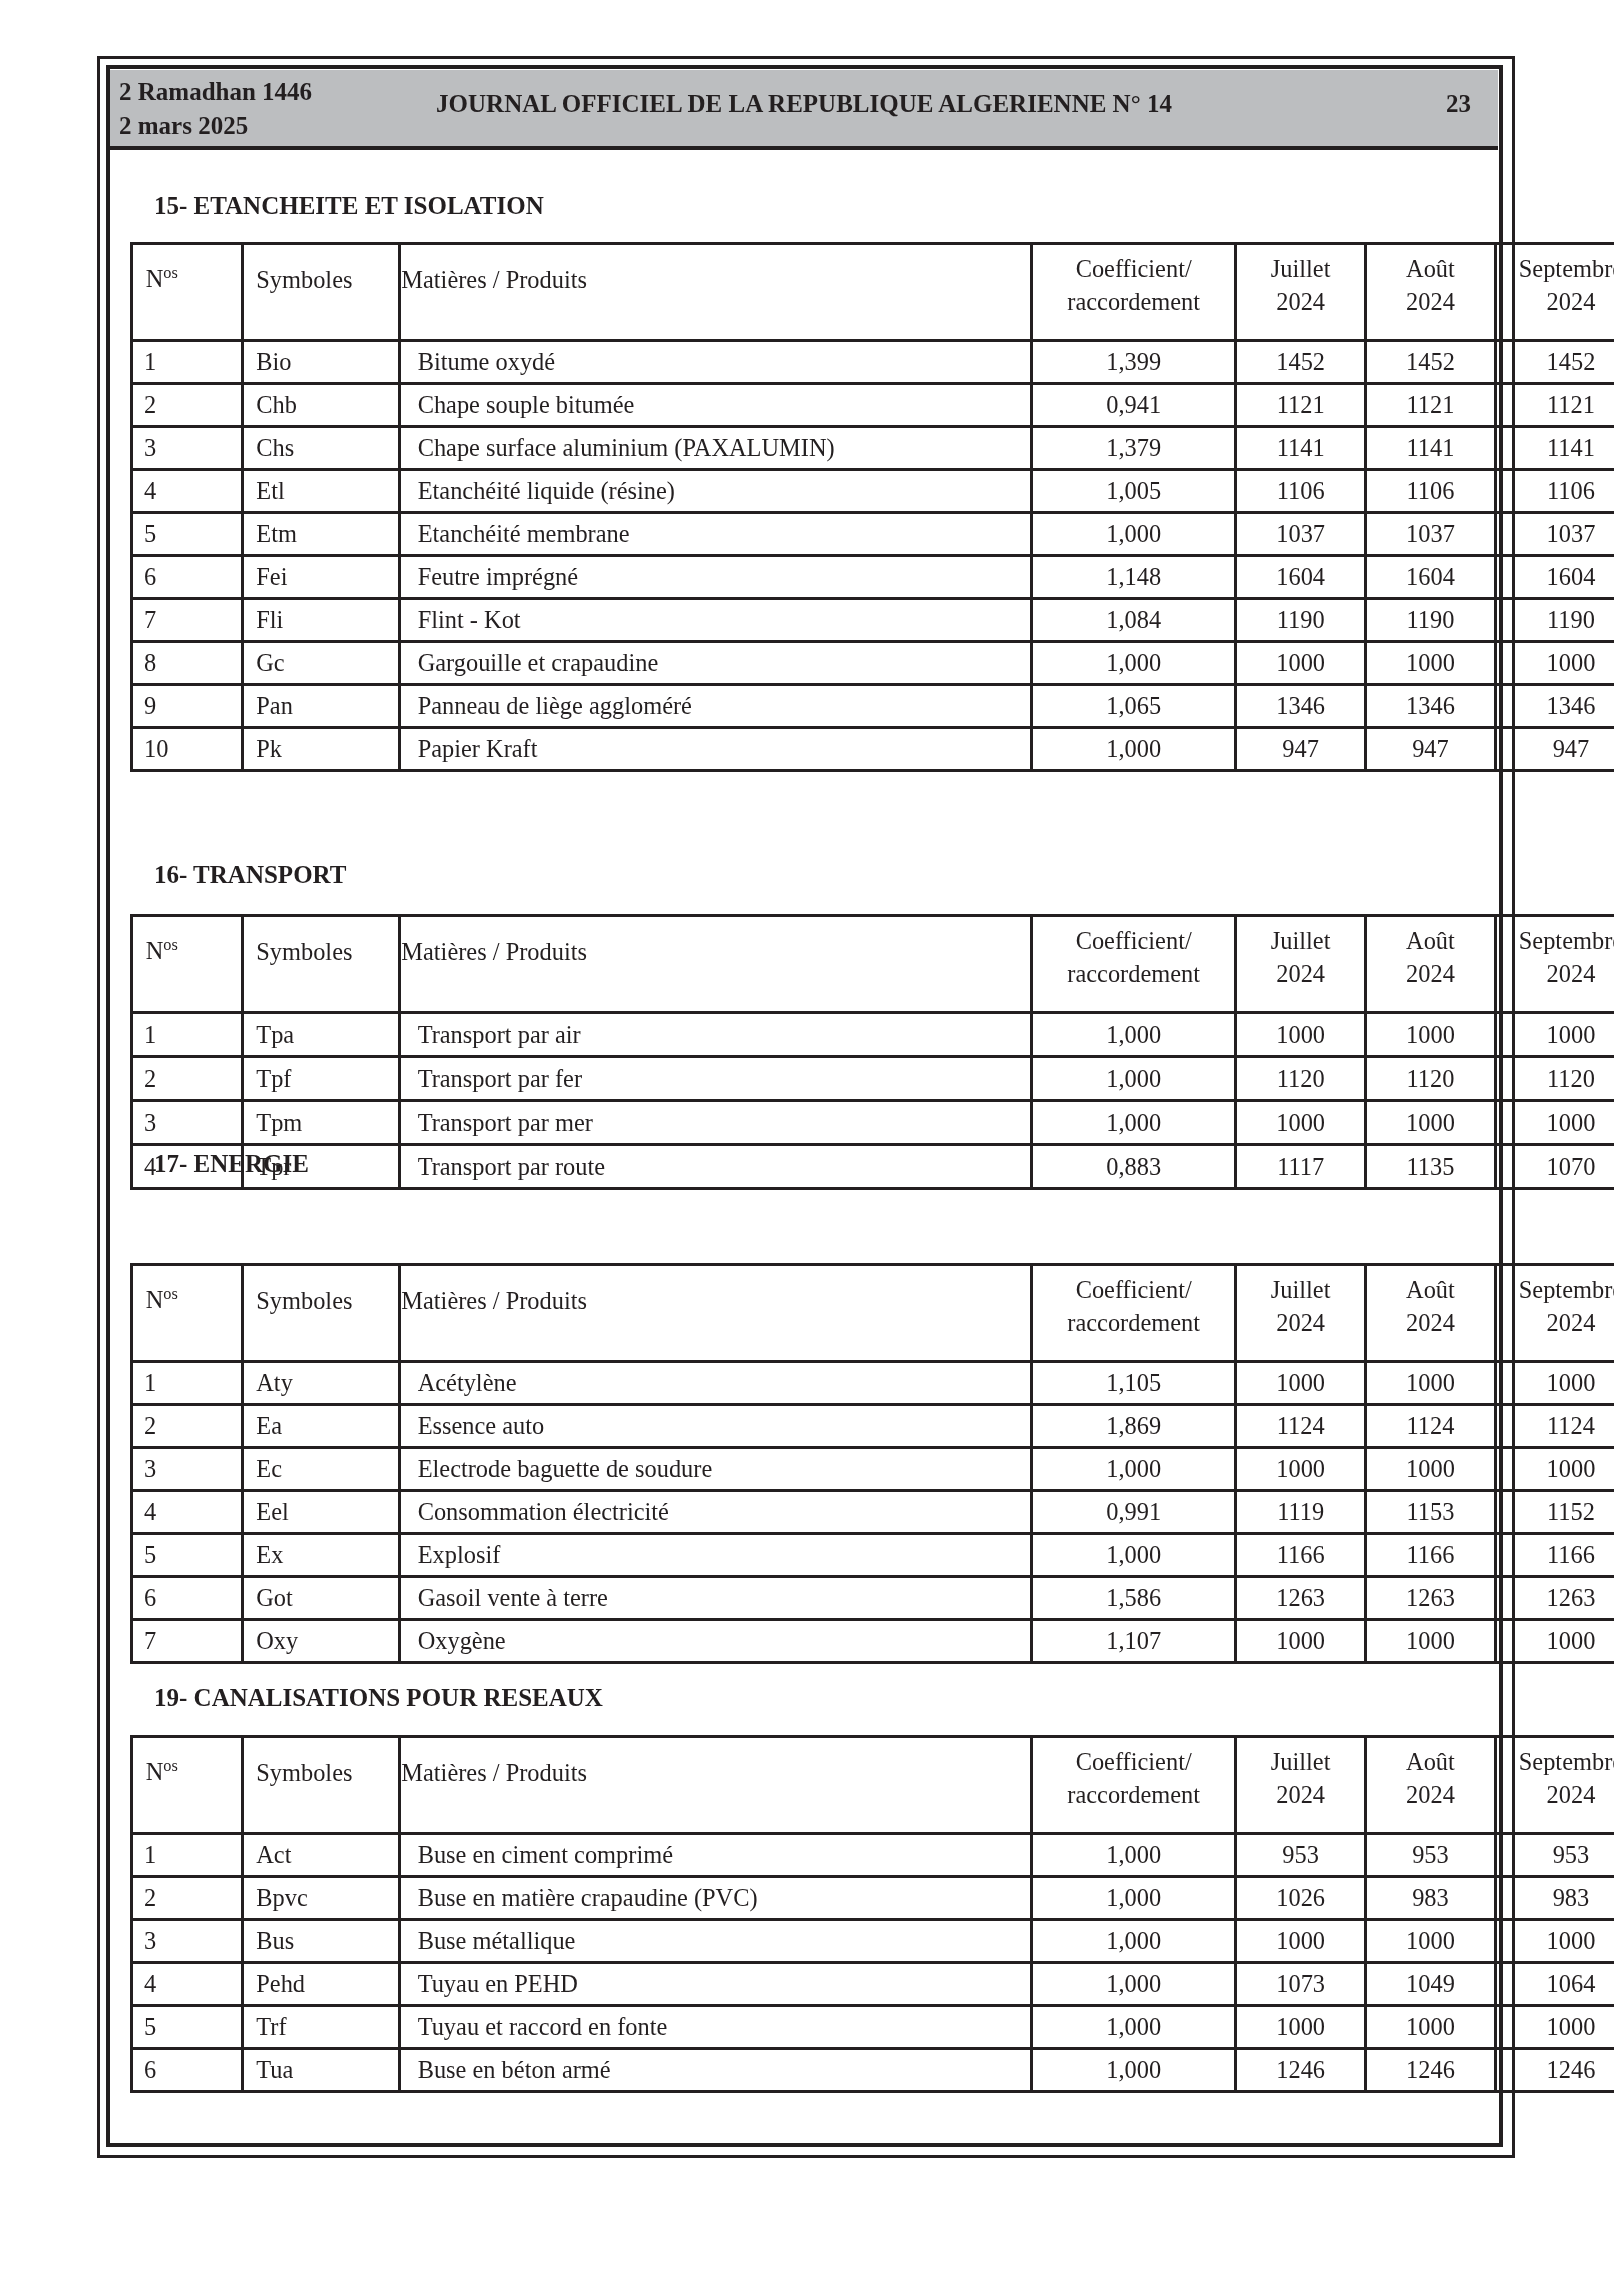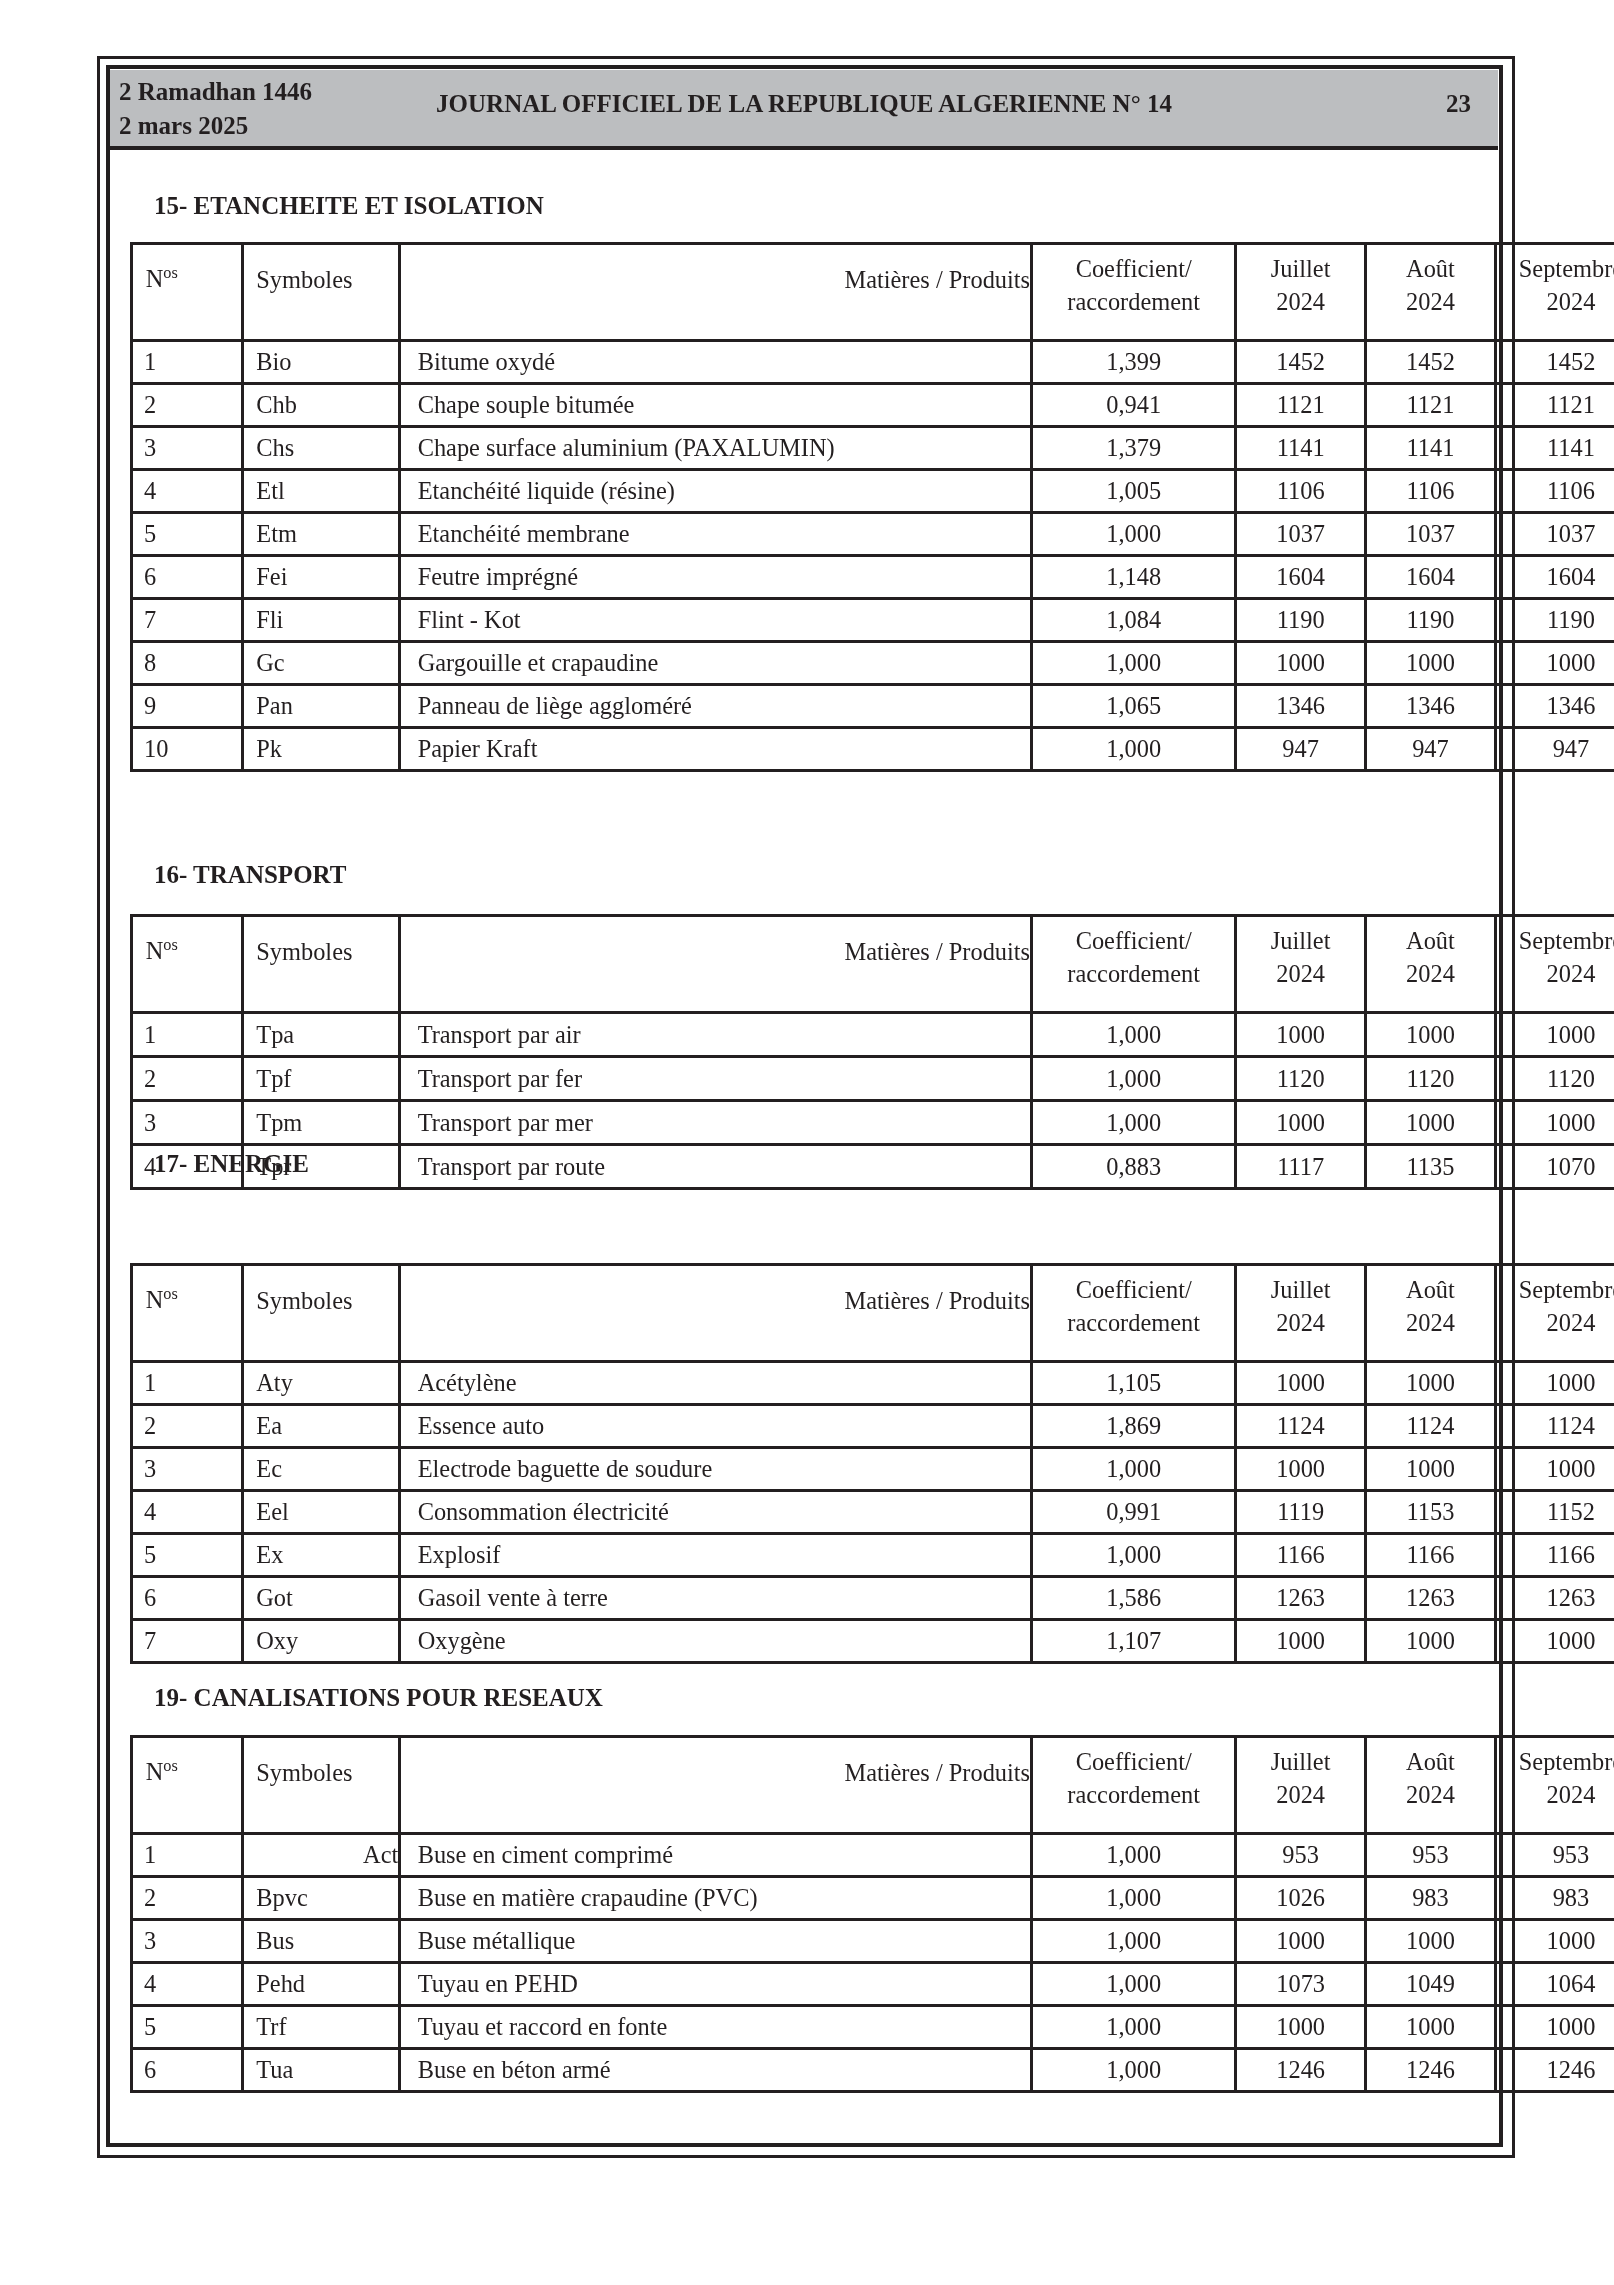--- a/index.html
+++ b/index.html
@@ -14,21 +14,21 @@
   table.t { position: absolute; left: 130px; width: 1518px; border-collapse: collapse; font-size: 24.4px; }
   table.t td, table.t th { border: 3.6px solid #231f20; padding: 0; font-weight: normal; }
   table.t th { vertical-align: top; line-height: 33px; padding-top: 7.2px; height: 76px; }
   table.t td { height: 40px; line-height: 40px; }
   .c-no { width: 78px; text-align: left; padding-left: 11px !important; }
   .c-sym { width: 118px; text-align: left; padding-left: 12.7px !important; }
   .c-mat { width: 516px; text-align: left; padding-left: 16.3px !important; }
   .c-coef { width: 170px; text-align: center; }
   .c-m { width: 107px; text-align: center; }
   .c-m2 { width: 125px; text-align: center; }
-  th.c-mat { text-align: right; padding-left: 0 !important; }
+  th.c-mat { text-align: left; padding-left: 0 !important; }
   th.c-no sup { font-size: 16.3px; }
   th.c-sym, th.c-no { padding-left: 12.7px !important; }
   th.hdr-mid { padding-top: 18px !important; }
 </style>
 </head>
 <body>
 
 <div class="outer-frame"></div>
 <div class="inner-frame"></div>
 
@@ -336,21 +336,21 @@
           </th>
           <th class="c-m2">
             <div>Septembre</div>
             <div>2024</div>
           </th>
         </tr>
       </thead>
       <tbody>
         <tr>
           <td class="c-no" style="height: 40px;">1</td>
-          <td class="c-sym" style="height: 40px; text-align: right;">Act</td>
+          <td class="c-sym" style="height: 40px;">Act</td>
           <td class="c-mat" style="height: 40px;">Buse en ciment comprimé</td>
           <td class="c-coef" style="height: 40px;">1,000</td>
           <td class="c-m" style="height: 40px;">953</td>
           <td class="c-m" style="height: 40px;">953</td>
           <td class="c-m2" style="height: 40px;">953</td>
         </tr>
         <tr>
           <td class="c-no" style="height: 40px;">2</td>
           <td class="c-sym" style="height: 40px;">Bpvc</td>
           <td class="c-mat" style="height: 40px;">Buse en matière crapaudine (PVC)</td>

